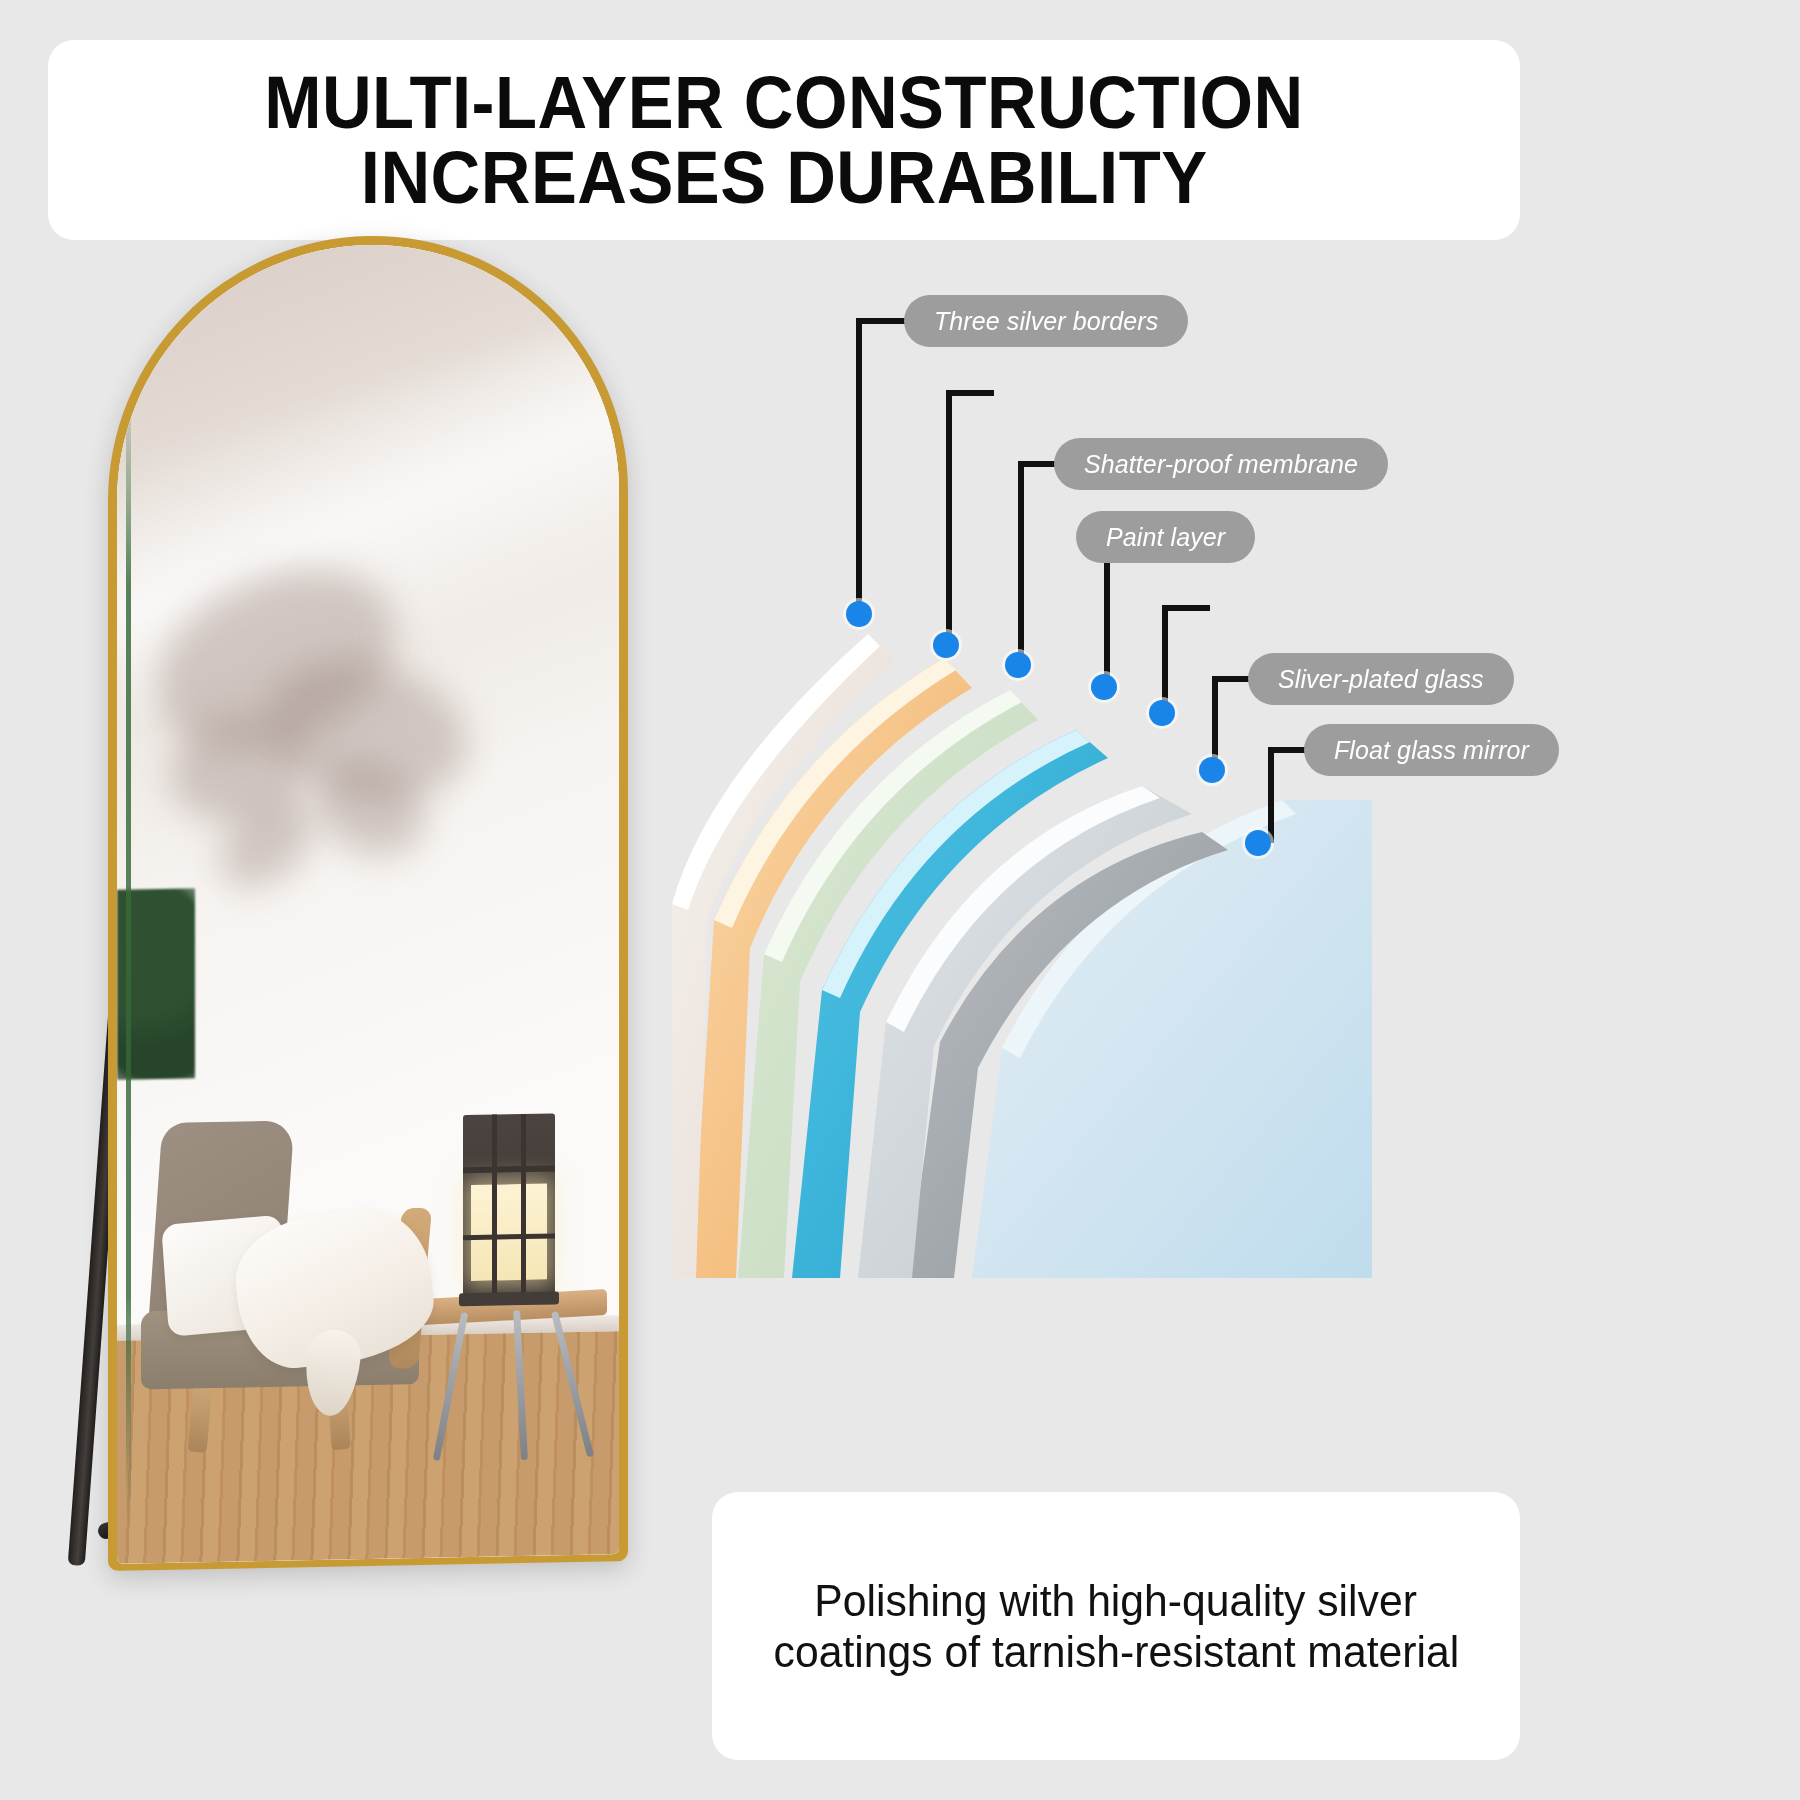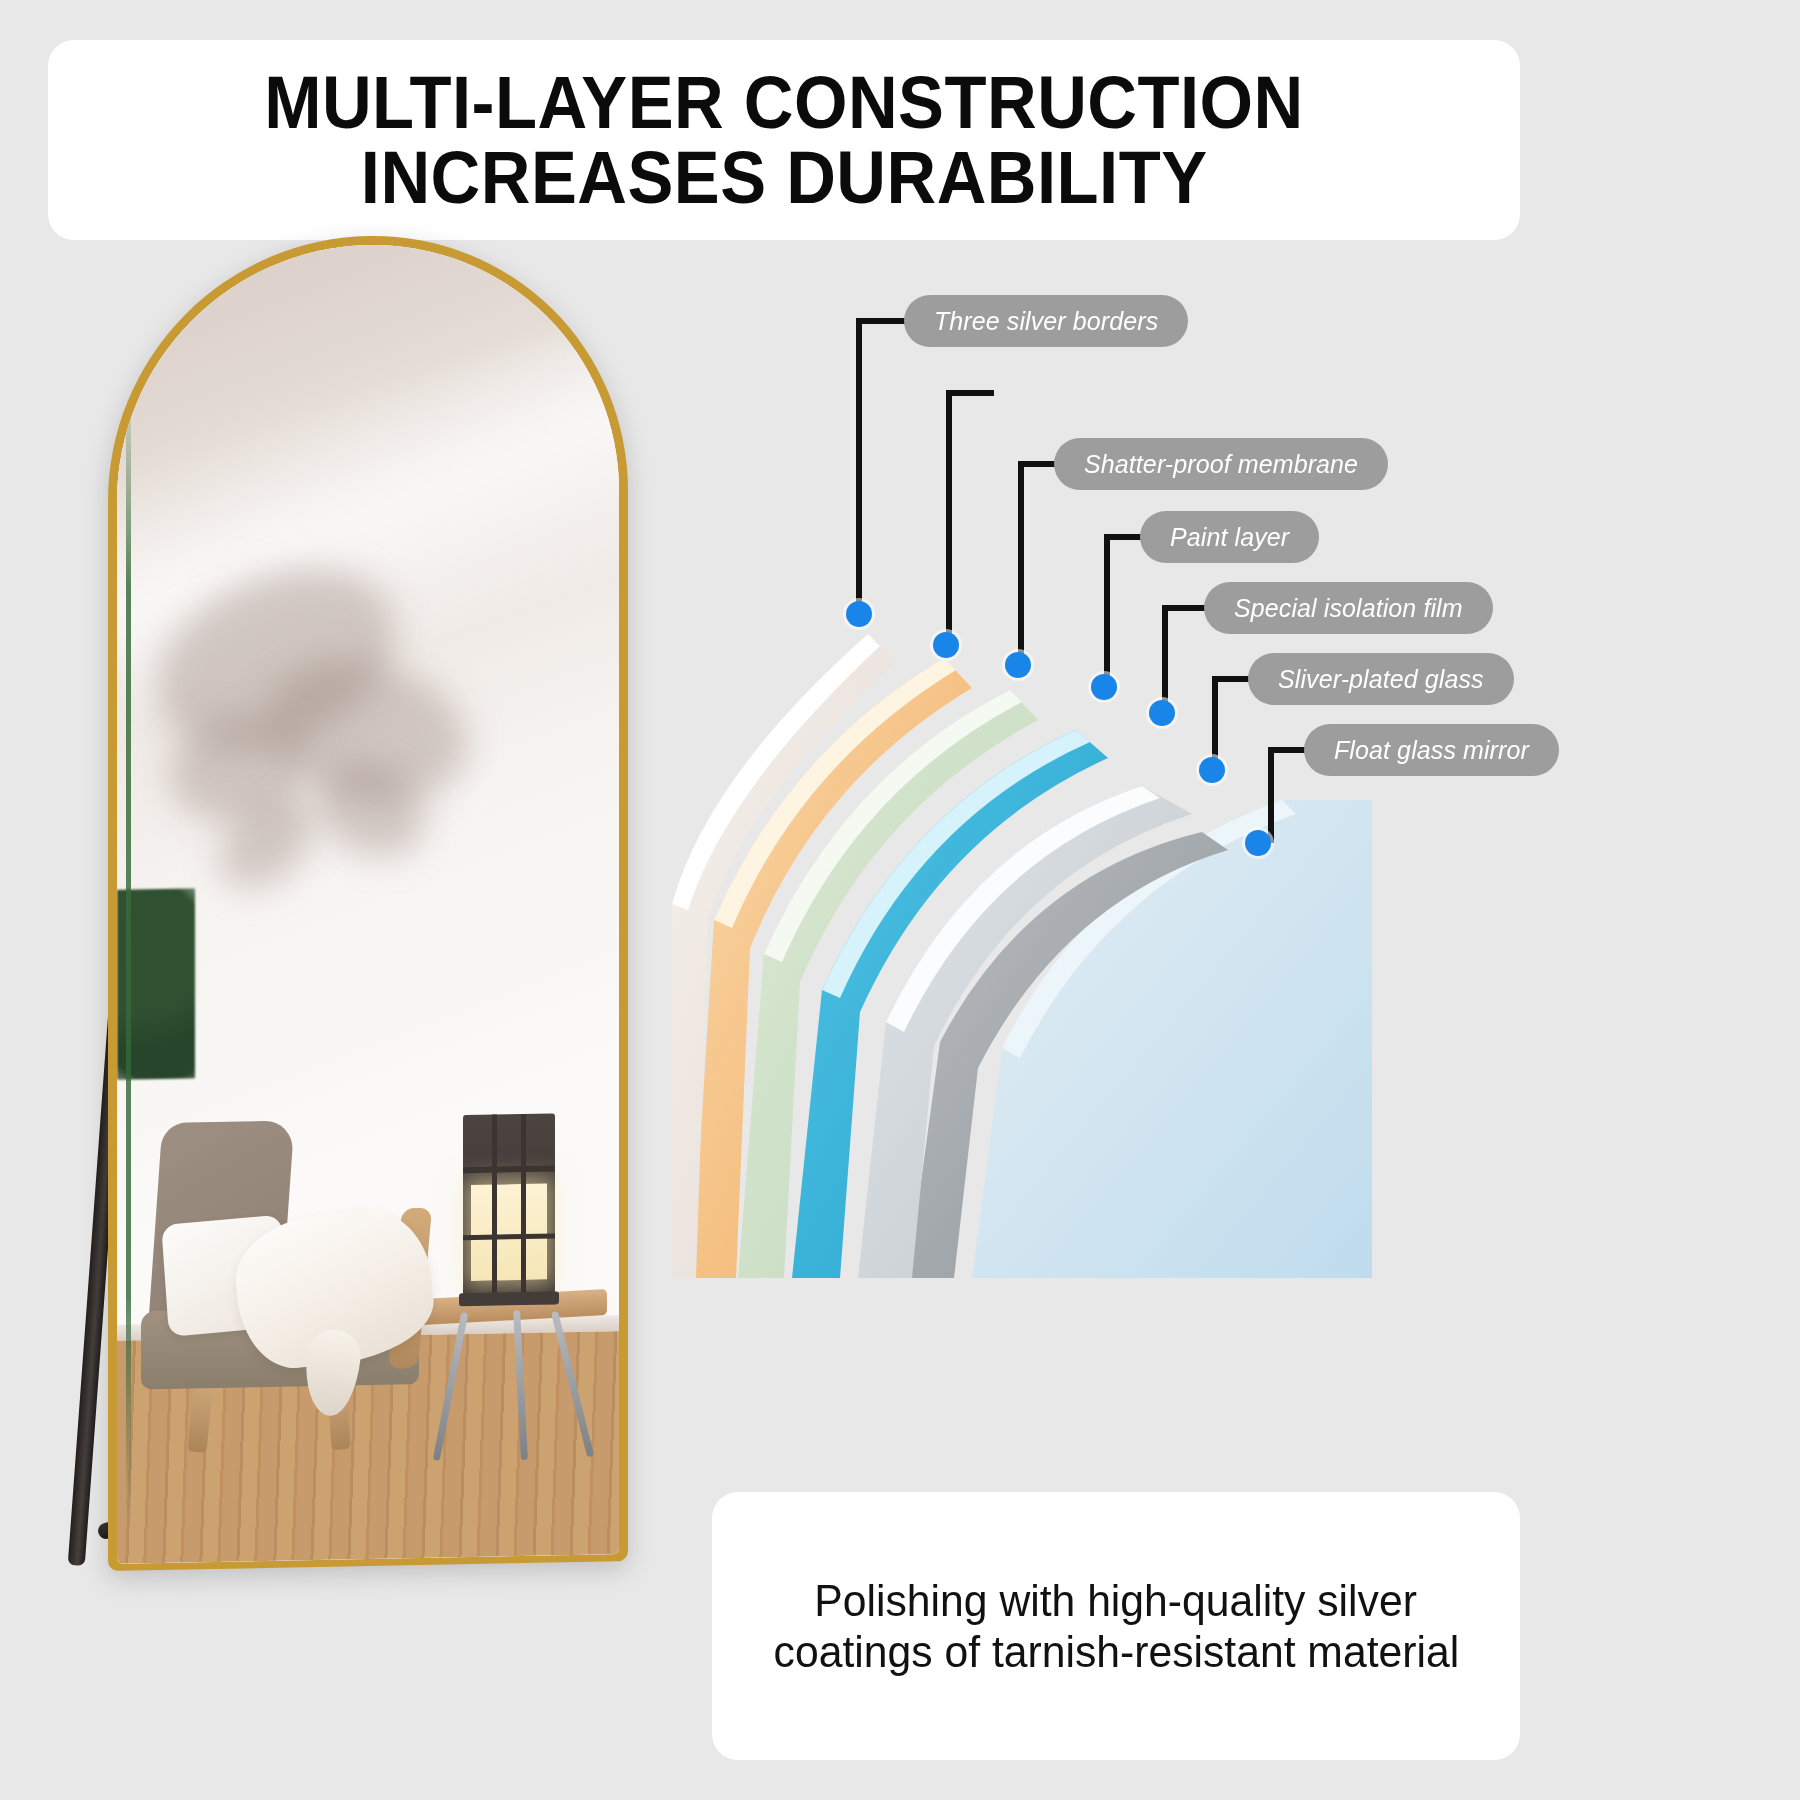--- a/index.html
+++ b/index.html
@@ -335,32 +335,29 @@
   <div class="dot" style="left:1005px; top:652px;"></div>
   <div class="pill" style="left:1054px; top:438px;">
     <span>Shatter-proof membrane</span>
   </div>
 
   <div class="leader" style="left:1104px; top:534px; width:42px; height:156px;">
     <div class="h" style="left:0; top:0; width:42px;"></div>
     <div class="v" style="left:0; top:0; height:156px;"></div>
   </div>
   <div class="dot" style="left:1091px; top:674px;"></div>
-  <div class="pill" style="left:1140px; top:511px;">
+  <div class="pill" style="left:1076px; top:511px;">
     <span>Paint layer</span>
   </div>
 
   <div class="leader" style="left:1162px; top:605px; width:48px; height:112px;">
     <div class="h" style="left:0; top:0; width:48px;"></div>
     <div class="v" style="left:0; top:0; height:112px;"></div>
   </div>
   <div class="dot" style="left:1149px; top:700px;"></div>
-  <div class="pill" style="left:1204px; top:582px;">
-    <span>Special isolation film</span>
-  </div>
 
   <div class="leader" style="left:1212px; top:676px; width:42px; height:96px;">
     <div class="h" style="left:0; top:0; width:42px;"></div>
     <div class="v" style="left:0; top:0; height:96px;"></div>
   </div>
   <div class="dot" style="left:1199px; top:757px;"></div>
   <div class="pill" style="left:1248px; top:653px;">
     <span>Sliver-plated glass</span>
   </div>
 

